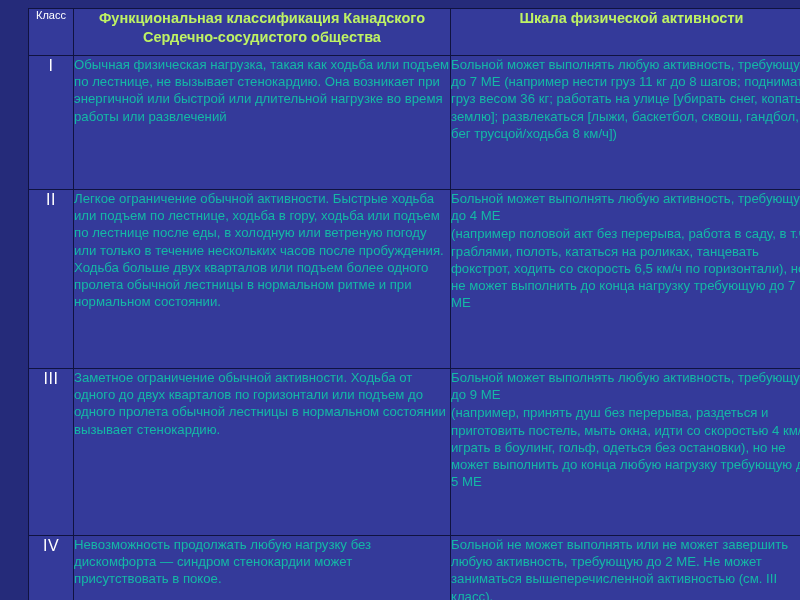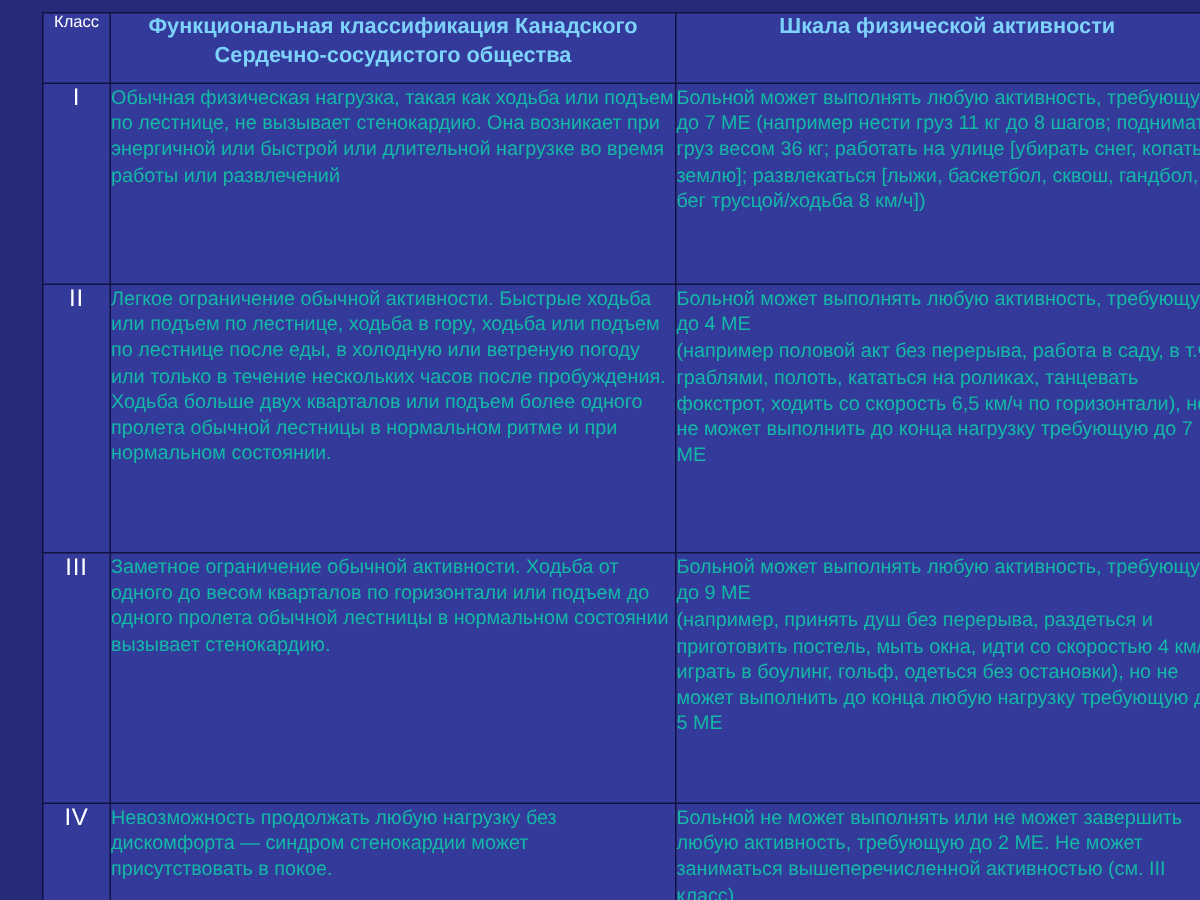--- a/index.html
+++ b/index.html
@@ -51,21 +51,21 @@
     vertical-align: top;
     color: #ffffff;
     font-size: 11px;
     line-height: 13px;
     padding: 8px 2px 2px 2px;
     font-weight: normal;
   }
   .hdr-main {
     text-align: center;
     vertical-align: middle;
-    color: #7dd3fc;
+    color: #bef264;
     font-weight: bold;
     font-size: 14.5px;
     line-height: 19px;
     padding: 7px 6px 7px 6px;
   }
 
   
   .class-cell {
     text-align: center;
     color: #ffffff;
@@ -125,21 +125,21 @@
           <td class="class-cell">II</td>
           <td class="body-cell">Легкое ограничение обычной активности. Быстрые ходьба или подъем по лестнице, ходьба в гору, ходьба или подъем по лестнице после еды, в холодную или ветреную погоду или только в течение нескольких часов после пробуждения. Ходьба больше двух кварталов или подъем более одного пролета обычной лестницы в нормальном ритме и при нормальном состоянии.</td>
           <td class="body-cell">
             <p>Больной может выполнять любую активность, требующую до 4 МЕ</p>
             <p>(например половой акт без перерыва, работа в саду, в т.ч. граблями, полоть, кататься на роликах, танцевать фокстрот, ходить со скорость 6,5 км/ч по горизонтали), но не может выполнить до конца нагрузку требующую до 7 МЕ</p>
           </td>
         </tr>
 
         <tr class="row-3">
           <td class="class-cell">III</td>
-          <td class="body-cell">Заметное ограничение обычной активности. Ходьба от  одного до весом кварталов по горизонтали или подъем до одного пролета обычной лестницы в нормальном состоянии вызывает стенокардию.</td>
+          <td class="body-cell">Заметное ограничение обычной активности. Ходьба от  одного до двух кварталов по горизонтали или подъем до одного пролета обычной лестницы в нормальном состоянии вызывает стенокардию.</td>
           <td class="body-cell">
             <p>Больной может выполнять любую активность, требующую до 9 МЕ</p>
             <p>(например, принять душ без перерыва, раздеться и приготовить постель, мыть окна, идти со скоростью 4 км/ч, играть в боулинг, гольф, одеться без остановки), но не может выполнить до конца любую нагрузку требующую до 5 МЕ</p>
           </td>
         </tr>
 
         <tr class="row-4">
           <td class="class-cell">IV</td>
           <td class="body-cell">Невозможность продолжать любую нагрузку без дискомфорта — синдром стенокардии может присутствовать в покое.</td>
           <td class="body-cell">

